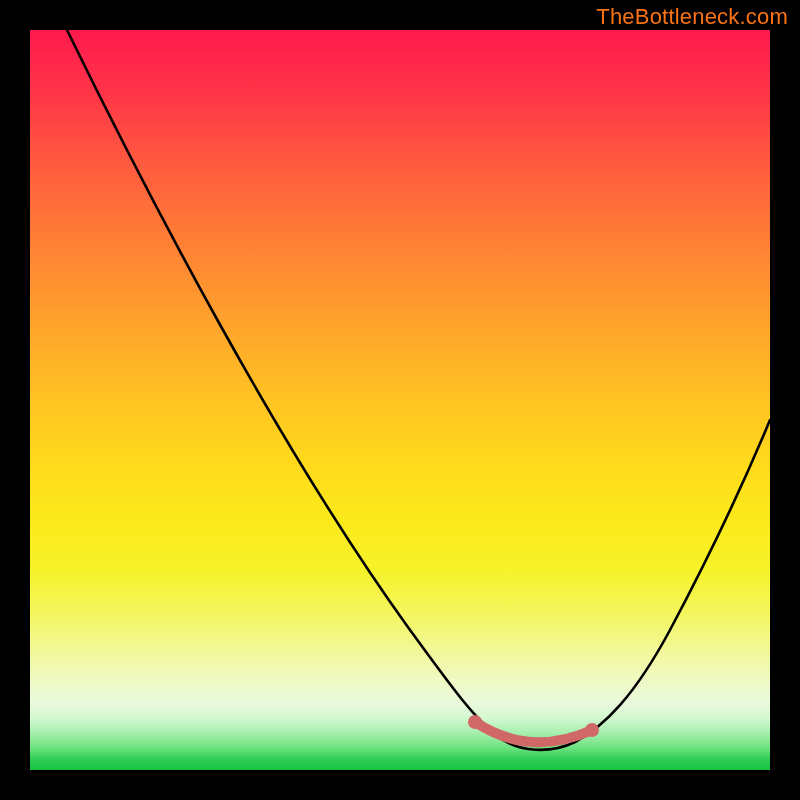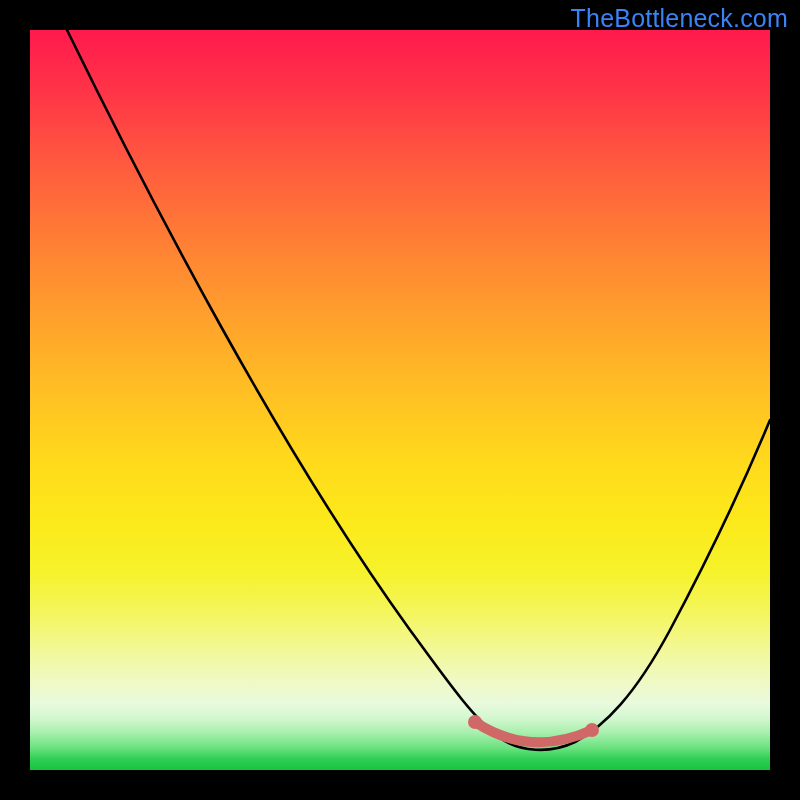--- a/index.html
+++ b/index.html
@@ -42,22 +42,22 @@
       #a6efac 95%,
       #6ce27f 97%,
       #2fce56 98.5%,
       #17c43f 100%
     );
   }
   .watermark {
     position: absolute;
     top: 4px;
     right: 12px;
-    color: #3b82f6;
-    font-size: 25px;
+    color: #f97316;
+    font-size: 22px;
     font-weight: 500;
     letter-spacing: 0.2px;
     user-select: none;
   }
   svg.curve {
     position: absolute;
     left: 0;
     top: 0;
     width: 740px;
     height: 740px;

